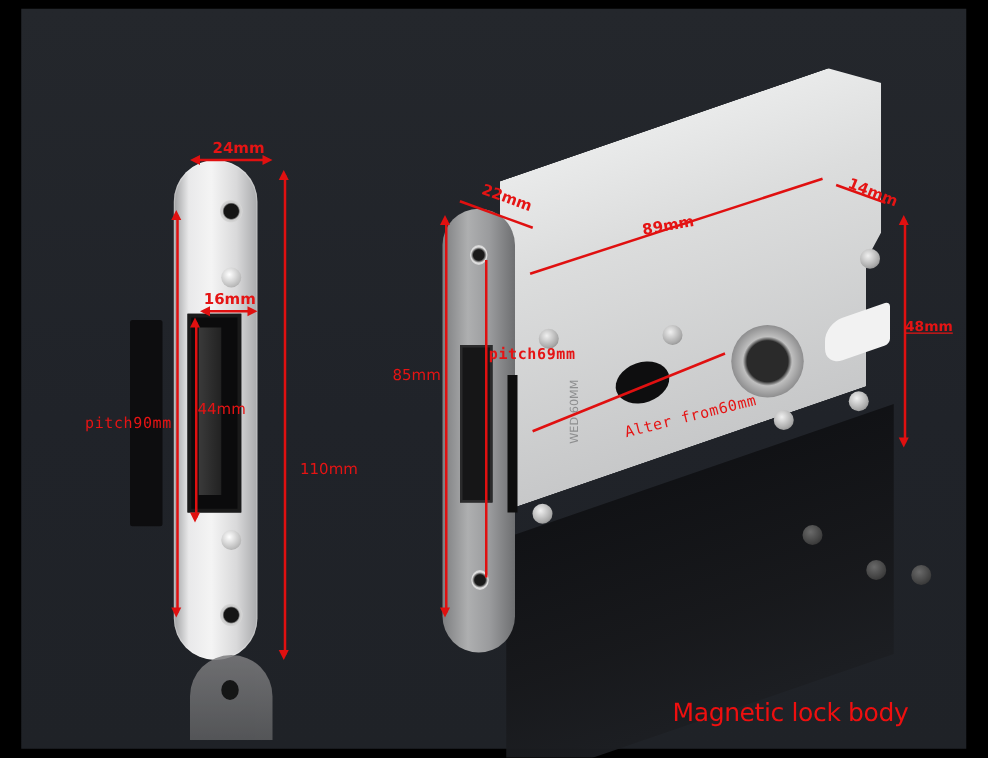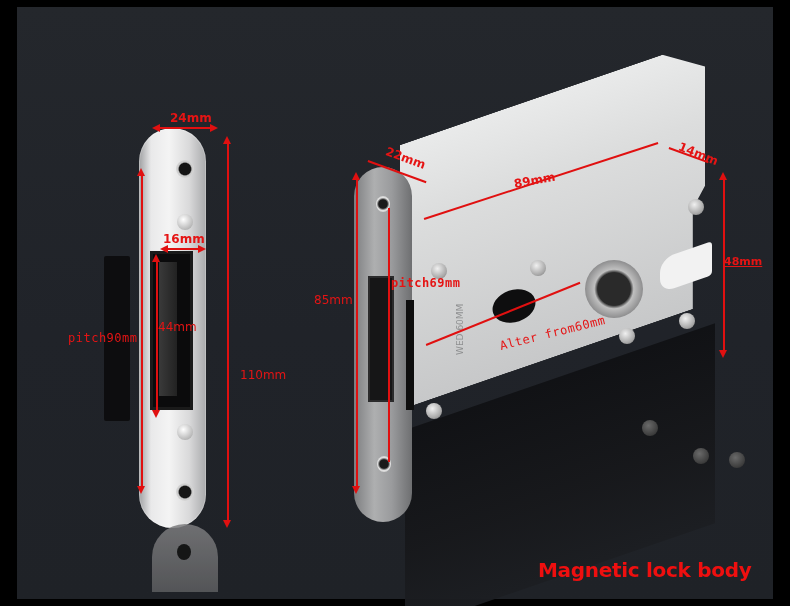--- a/index.html
+++ b/index.html
@@ -112,21 +112,21 @@
 
   .lbl {
     position: absolute; color: #e51414; font-weight: bold; white-space: nowrap;
     font-family: "DejaVu Sans", sans-serif; font-size: 12px; line-height: 1;
   }
   .lbl.mono { font-family: "DejaVu Sans Mono", monospace; font-weight: normal; font-size: 12px; letter-spacing: 0.5px; }
   .lbl.rot { transform-origin: left center; }
 
   .caption {
     position: absolute; left: 538px; top: 560px;
-    color: #ef0f0f; font-weight: bold; font-size: 20px; line-height: 1;
+    color: #ef0f0f; font-weight: normal; font-size: 20px; line-height: 1;
     font-family: "DejaVu Sans", sans-serif; letter-spacing: -0.3px;
   }
 </style>
 </head>
 <body>
 
 <div class="panel"></div>
 
 <div>
   <div class="strike-back"></div>

